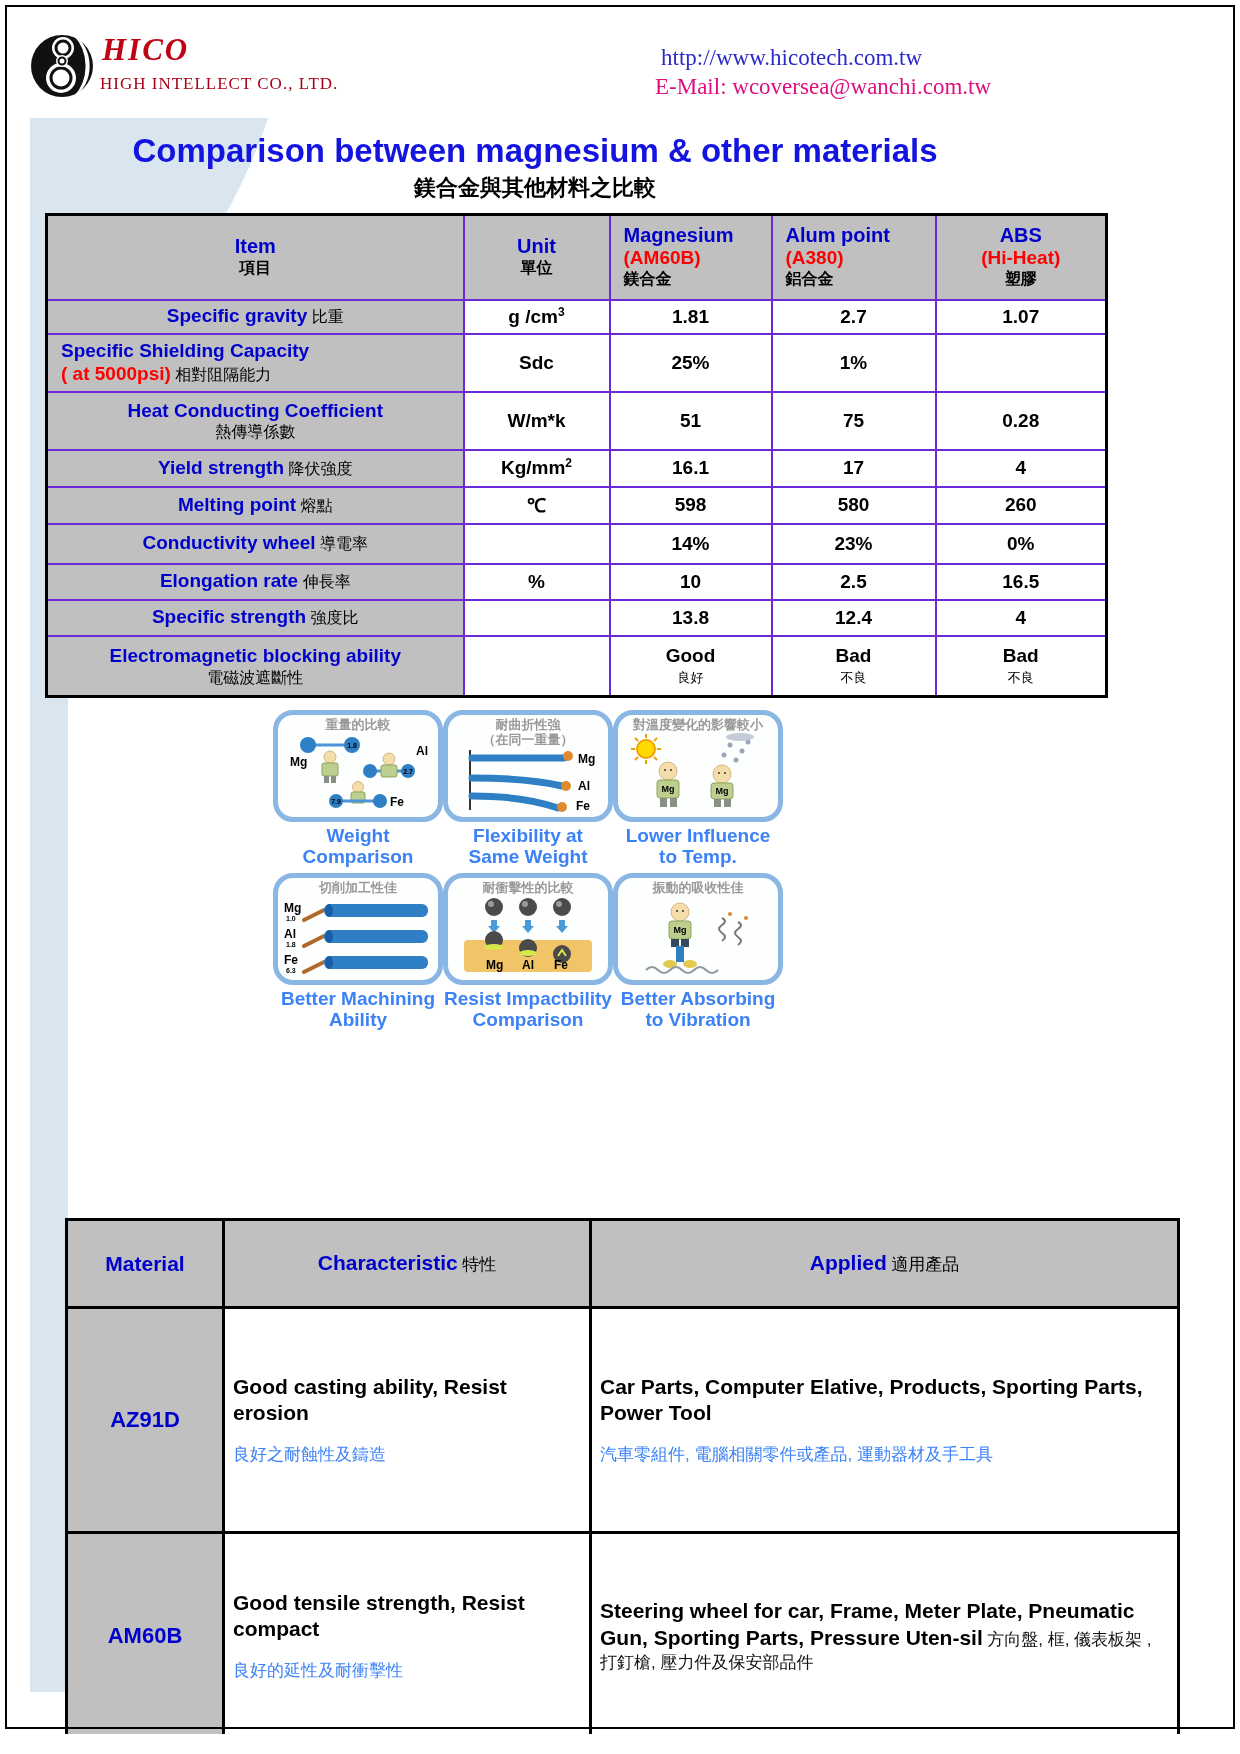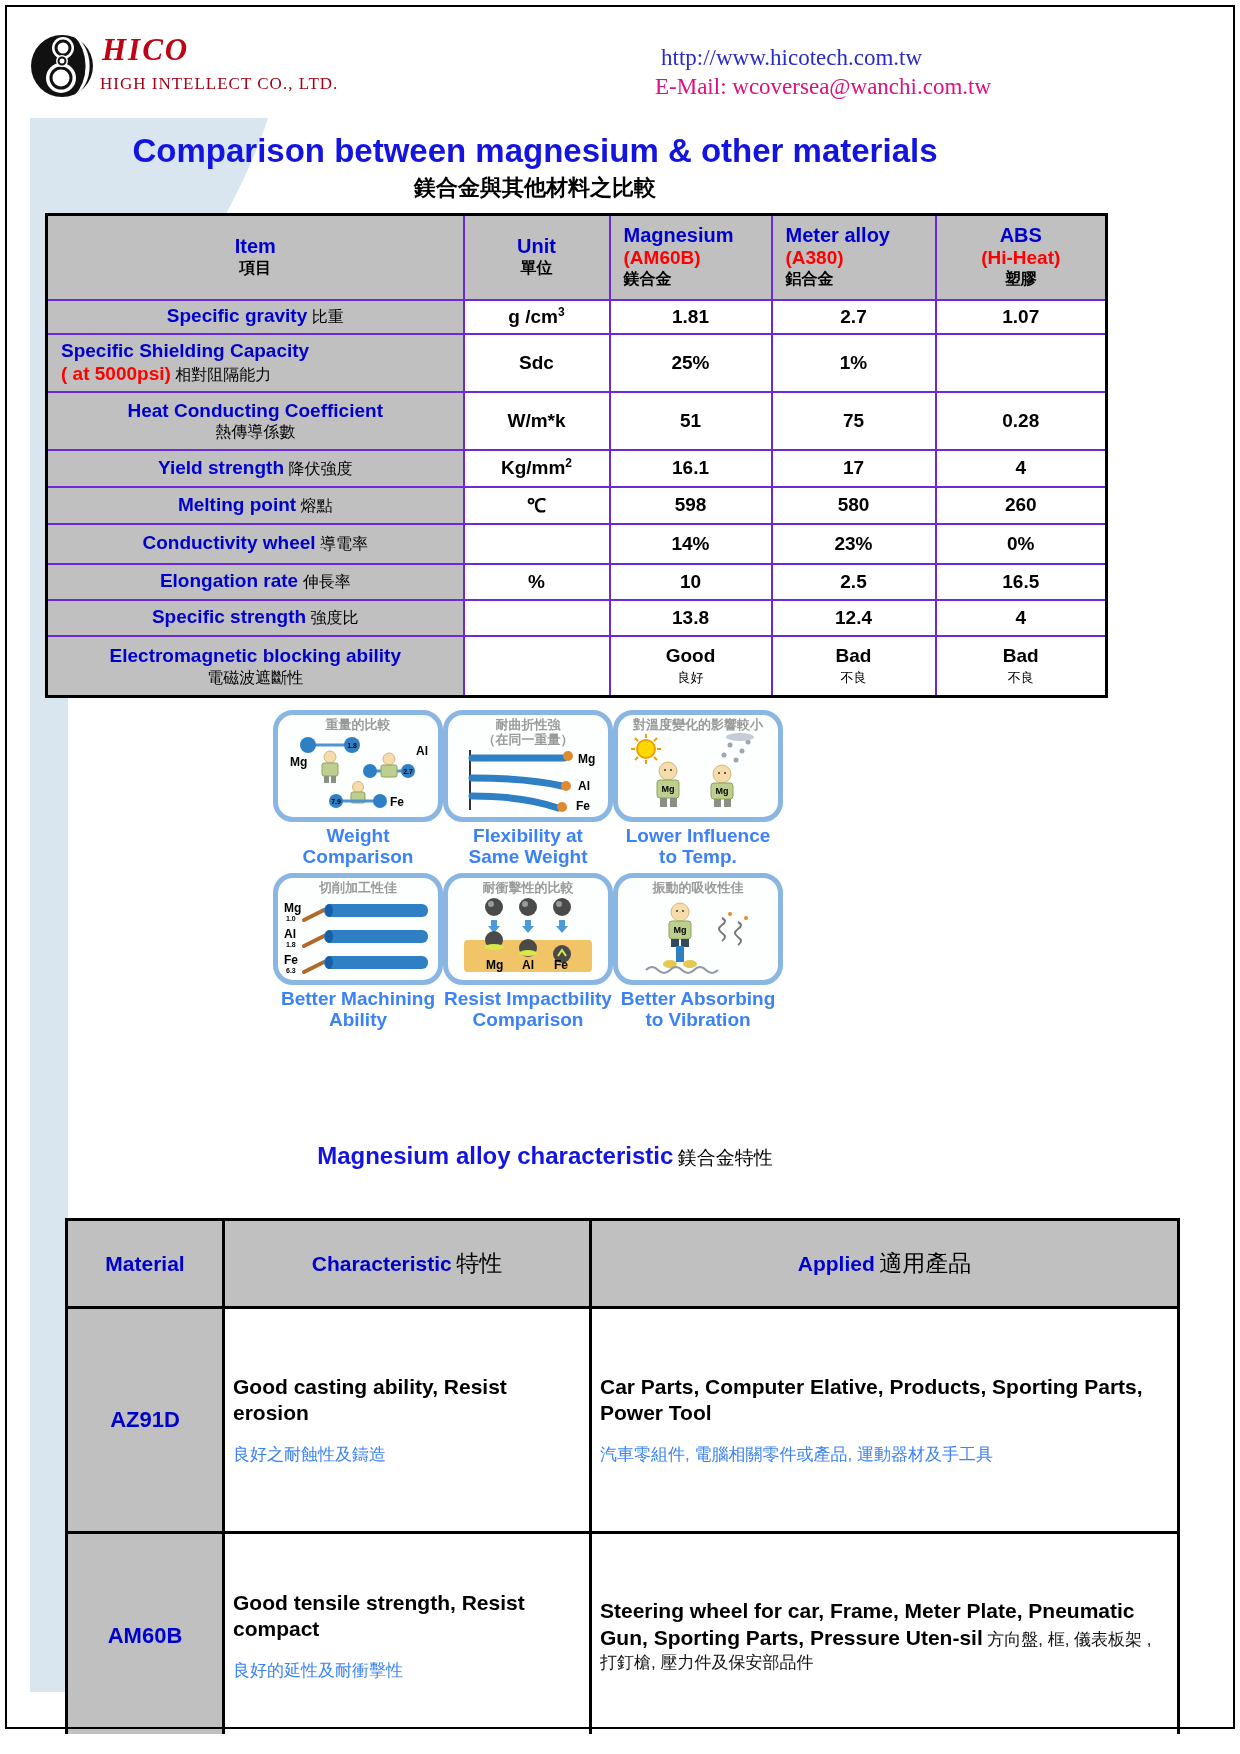--- a/index.html
+++ b/index.html
@@ -62,21 +62,21 @@
   
   .section2{position:absolute;left:40px;top:1142px;width:1010px;text-align:center;}
   .section2 .en{color:#1414e0;font-weight:bold;font-size:24px;}
   .section2 .zh{color:#000;font-size:19px;}
 
   
   table.chr{position:absolute;left:65px;top:1218px;width:1112px;border-collapse:collapse;table-layout:fixed;
             border:3px solid #000;}
   table.chr td,table.chr th{border:3px solid #000;vertical-align:middle;padding:6px 8px;}
   .chr-hdr-en{color:#0000cc;font-weight:bold;font-size:21px;}
-  .chr-hdr-zh{color:#000;font-size:23px;font-weight:normal;}
+  .chr-hdr-zh{color:#000;font-size:17px;font-weight:normal;}
   td.mat{background:#c0c0c0;text-align:center;color:#0000cc;font-weight:bold;font-size:22px;}
   .chr-en{font-weight:bold;font-size:21px;line-height:1.25;color:#000;}
   .chr-zh{font-size:17px;font-weight:normal;color:#3b82f6;margin-top:17px;line-height:1.3;}
   .chr-zh-inline{font-size:17px;font-weight:normal;color:#111;}
 </style>
 </head>
 <body>
 
 <div class="page">
 
@@ -126,21 +126,21 @@
       <th class="gray center">
         <div class="col-hdr-en">Unit</div>
         <div class="col-hdr-zh">單位</div>
       </th>
       <th class="gray left">
         <div class="col-hdr-en">Magnesium</div>
         <div class="col-hdr-red">(AM60B)</div>
         <div class="col-hdr-zh">鎂合金</div>
       </th>
       <th class="gray left">
-        <div class="col-hdr-en">Meter alloy</div>
+        <div class="col-hdr-en">Alum point</div>
         <div class="col-hdr-red">(A380)</div>
         <div class="col-hdr-zh">鋁合金</div>
       </th>
       <th class="gray center">
         <div class="col-hdr-en">ABS</div>
         <div class="col-hdr-red">(Hi-Heat)</div>
         <div class="col-hdr-zh">塑膠</div>
       </th>
     </tr>
 
@@ -465,24 +465,20 @@
           </svg>
         </div>
         <div class="panel-caption">
           <span>Better Absorbing</span>
             <span>to Vibration</span>
         </div>
       </div>
     </div>
   </div>
 
-  <div class="section2 layer">
-    <span class="en">Magnesium alloy characteristic</span>
-    <span class="zh">鎂合金特性</span>
-  </div>
 
   <table class="chr layer">
     <colgroup>
         <col style="width:157px">
         <col style="width:367px">
         <col style="width:588px">
       </colgroup>
     <tbody>
         <tr style="height:88px">
       <th class="gray">

